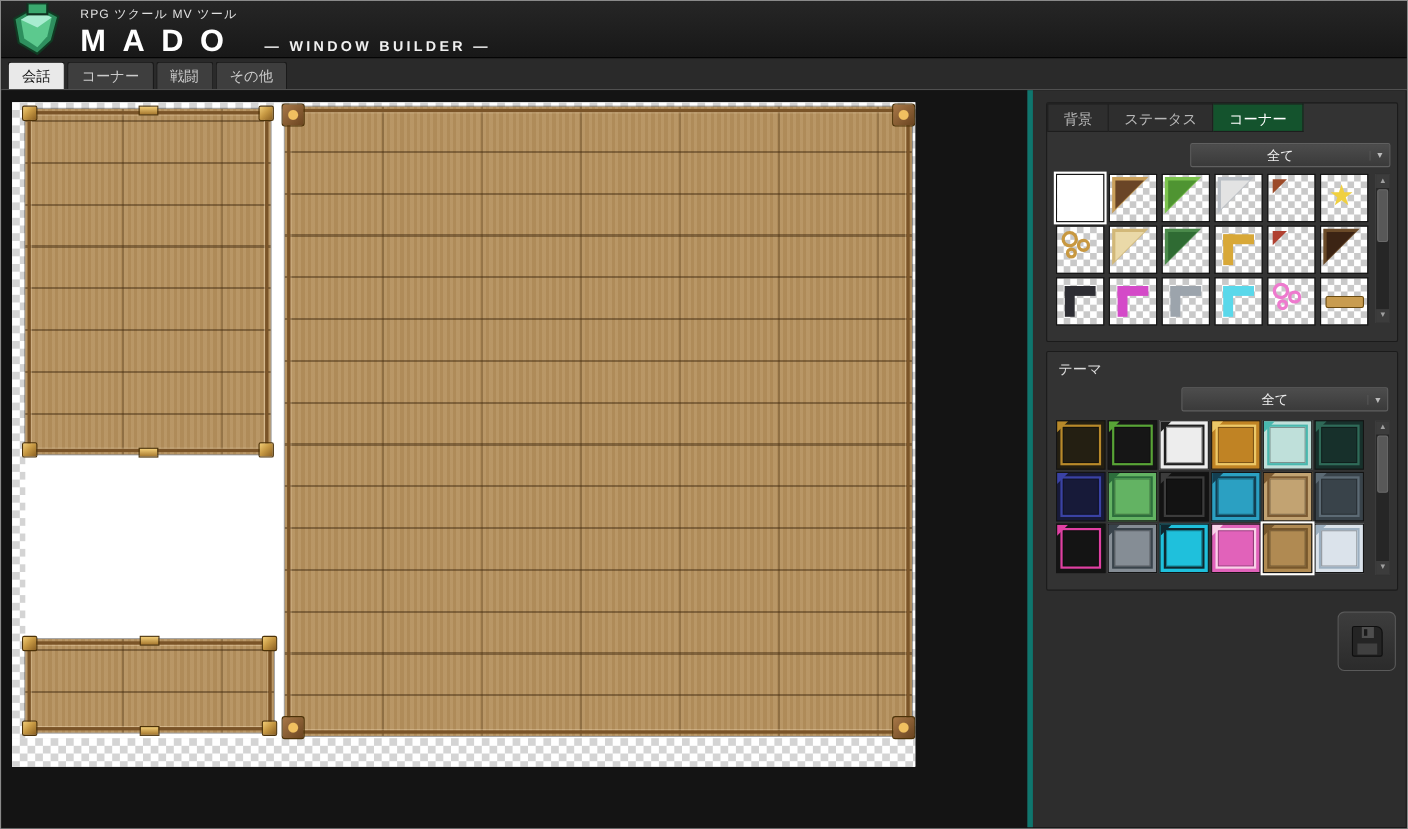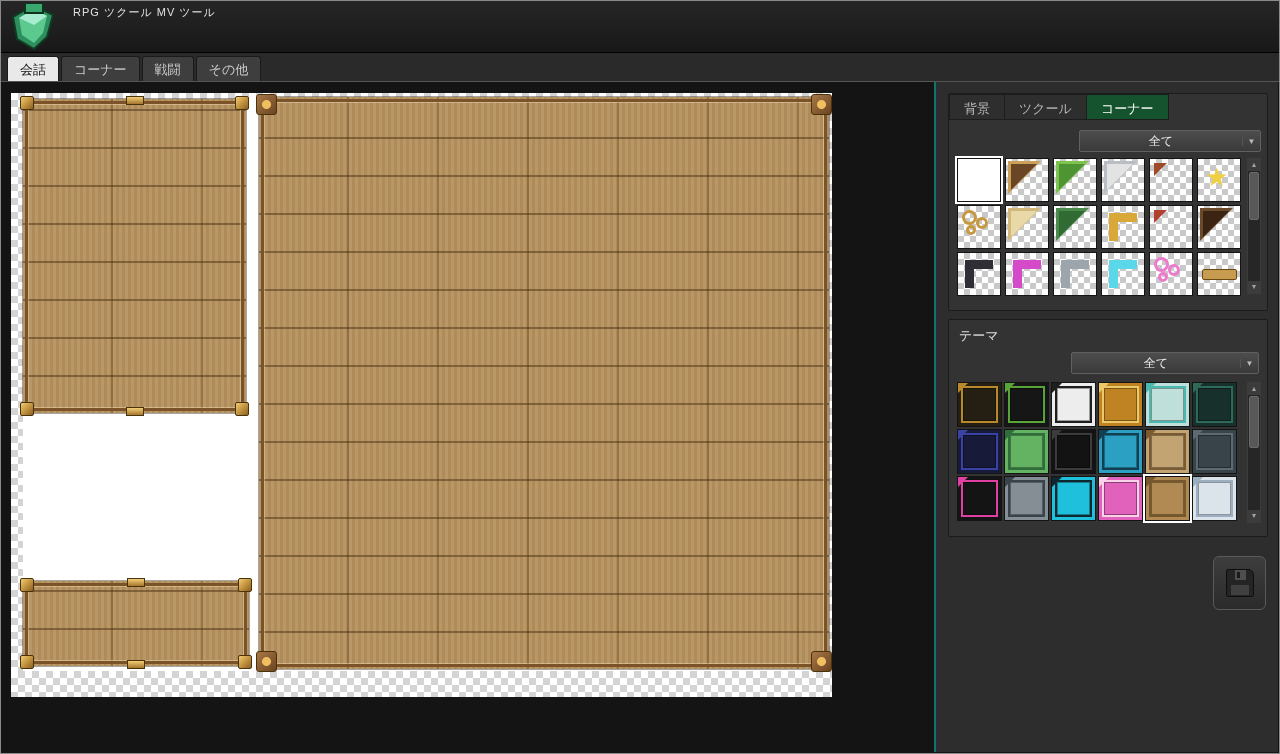--- a/index.html
+++ b/index.html
@@ -48,21 +48,21 @@
       background:linear-gradient(135deg,#f2cd76 0%,#c89a44 45%,#8a5f22 100%);}
   .gc.tl{left:-3px;top:-3px}.gc.tr{right:-3px;top:-3px}.gc.bl{left:-3px;bottom:-3px}.gc.br{right:-3px;bottom:-3px}
   .mc{position:absolute;width:18px;height:9px;left:50%;margin-left:-9px;z-index:3;border:1px solid #4c3208;
       background:linear-gradient(#f2cd76,#a5772e);}
   .mc.mt{top:-3px}.mc.mb{bottom:-3px}
   .panel.big .gc{width:21px;height:21px;border-radius:3px;
       background:radial-gradient(circle at 50% 50%, #f0c060 0 4px, rgba(0,0,0,0) 5px),
                  linear-gradient(135deg,#a87848,#6a4420);}
 
   
-  .sidebar{position:absolute;left:932px;top:0;right:0;bottom:0;background:#2d2d2d;border-left:2px solid #0f766e;}
+  .sidebar{position:absolute;left:932px;top:0;right:0;bottom:0;background:#2d2d2d;border-left:5px solid #0f766e;}
   .spanel{position:absolute;background:#333333;border:1px solid #1b1b1b;border-radius:2px;}
   .spanel.corners{left:12px;top:11px;width:320px;height:218px;}
   .spanel.themes{left:12px;top:237px;width:320px;height:218px;}
   .atabs{position:absolute;left:0;top:0;height:26px;display:flex;}
   .atab{height:26px;padding:5px 14px 0;font-size:13px;background:#2e2e2e;color:#b8b8b8;
         border:1px solid #1d1d1d;border-left:none;cursor:default;}
   .atab:first-child{border-left:1px solid #1d1d1d;}
   .atab.active{background:#14532d;color:#fff;}
   .panel-label{position:absolute;left:10px;top:7px;font-size:13px;color:#dddddd;}
 
@@ -112,20 +112,24 @@
     <div class="logo">
       <svg width="54" height="48" viewBox="0 0 54 48">
         <polygon points="27,2 46,12 40,34 27,46 10,36 6,14" fill="#2e8f5e" stroke="#103a22" stroke-width="2"></polygon>
         <polygon points="27,6 40,13 36,30 27,40 15,32 12,15" fill="#5cc98e"></polygon>
         <polygon points="27,6 40,13 27,22 12,15" fill="#a8ecd0"></polygon>
         <rect x="18" y="0" width="18" height="10" fill="#3aa86e" stroke="#0f3320" stroke-width="2"></rect>
       </svg>
     </div>
     <div class="titles">
       <div class="subtitle">RPG ツクール MV ツール</div>
+      <div class="title-row">
+        <span class="big-title">MADO</span>
+        <span class="tagline">— WINDOW BUILDER —</span>
+      </div>
     </div>
   </div>
 
   <div class="tabbar">
       <div class="tab active">会話</div>
       <div class="tab">コーナー</div>
       <div class="tab">戦闘</div>
       <div class="tab">その他</div>
     </div>
 
@@ -161,21 +165,21 @@
         <i class="mc mt"></i>
         <i class="mc mb"></i>
       </div>
     </div>
 
     <div class="sidebar">
 
       <div class="spanel corners">
         <div class="atabs">
             <div class="atab">背景</div>
-            <div class="atab">ツクール</div>
+            <div class="atab">ステータス</div>
             <div class="atab active">コーナー</div>
           </div>
         <div class="dropdown dd-corner">
           <span class="dval">全て</span>
           <span class="darr">▼</span>
         </div>
         <div class="grid corner-grid">
             <div class="thumb checker selected">
               <div class="shape" style="background: rgb(255, 255, 255);"></div>
             </div>

